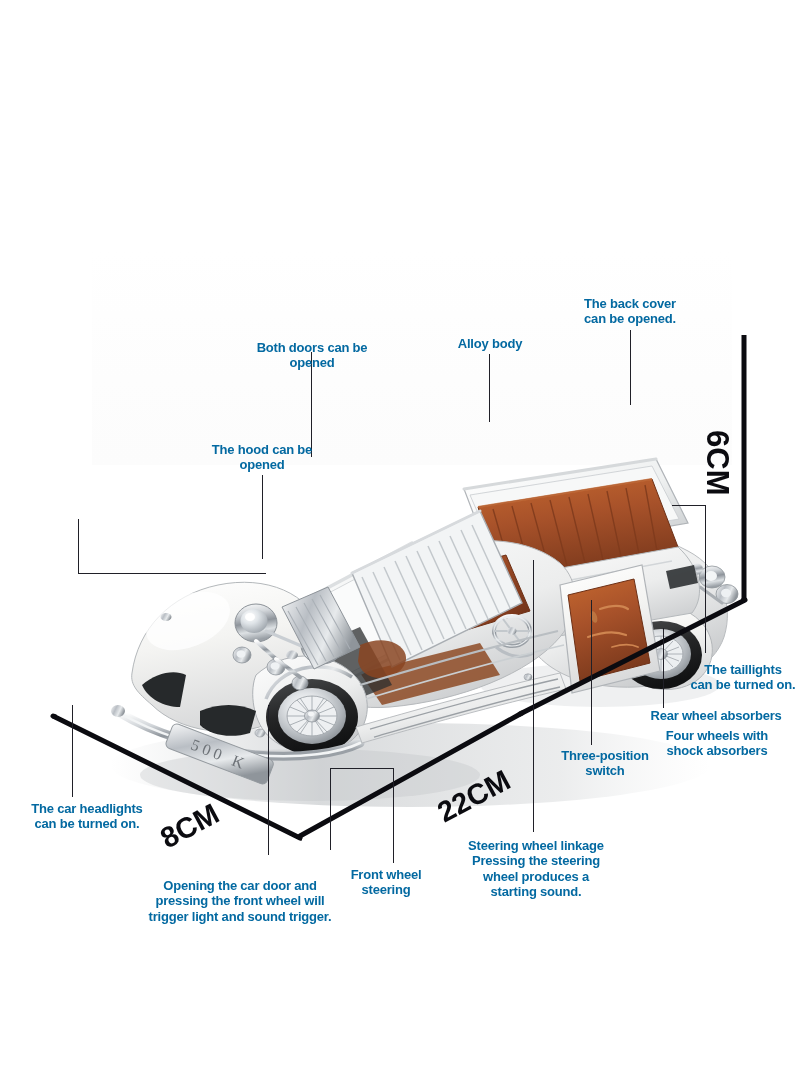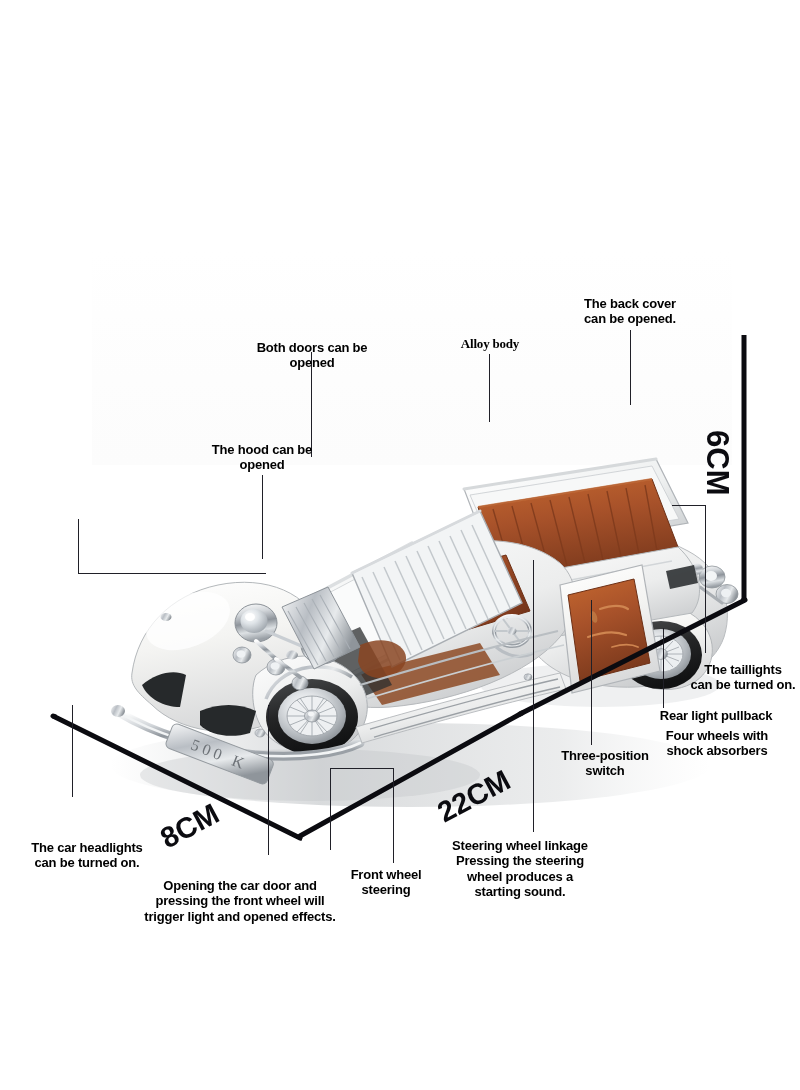--- a/index.html
+++ b/index.html
@@ -16,21 +16,21 @@
   
   .faint-panel{
     position:absolute;left:92px;top:250px;width:640px;height:215px;
     background:linear-gradient(180deg,#ffffff 0%,#fdfdfd 60%,#fcfcfc 100%);
     pointer-events:none;
   }
 
   
   .callout{
     position:absolute;
-    color:#000000;
+    color:#0369a1;
     font-weight:700;
     font-size:13px;
     line-height:1.18;
     letter-spacing:-0.2px;
     white-space:pre-line;
   }
   .ta-c{text-align:center;}
 
   
   .lead{position:absolute;background:#202028;}
@@ -391,45 +391,45 @@
 
   <div class="lead lead-h" style="left:672px;top:505px;width:34px;"></div>
   <div class="lead lead-v" style="left:705px;top:505px;height:148px;"></div>
 
   <div class="callout ta-c" style="left:238px;top:340px;width:148px;">Both doors can be
 opened</div>
 
   <div class="callout ta-c" style="left:560px;top:296px;width:140px;">The back cover
 can be opened.</div>
 
-  <div class="callout ta-c" style="left:440px;top:336px;width:100px;font-family:Liberation Serif, serif;">Alloy body</div>
+  <div class="callout ta-c" style="left:440px;top:336px;width:100px;">Alloy body</div>
 
   <div class="callout ta-c" style="left:186px;top:442px;width:152px;">The hood can be
 opened</div>
 
 
   <div class="callout ta-c" style="left:686px;top:662px;width:114px;">The taillights
 can be turned on.</div>
 
-  <div class="callout ta-c" style="left:636px;top:708px;width:160px;">Rear light pullback</div>
+  <div class="callout ta-c" style="left:636px;top:708px;width:160px;">Rear wheel absorbers</div>
 
   <div class="callout ta-c" style="left:642px;top:728px;width:150px;">Four wheels with
 shock absorbers</div>
 
   <div class="callout ta-c" style="left:546px;top:748px;width:118px;">Three-position
 switch</div>
 
-  <div class="callout ta-c" style="left:14px;top:801px;width:146px;margin-top:39px;">The car headlights
+  <div class="callout ta-c" style="left:14px;top:801px;width:146px;">The car headlights
 can be turned on.</div>
 
   <div class="callout ta-c" style="left:132px;top:878px;width:216px;">Opening the car door and
 pressing the front wheel will
-trigger light and opened effects.</div>
+trigger light and sound trigger.</div>
 
   <div class="callout ta-c" style="left:338px;top:867px;width:96px;">Front wheel
 steering</div>
 
-  <div class="callout ta-c" style="left:432px;top:838px;width:176px;">Steering wheel linkage
+  <div class="callout ta-c" style="left:448px;top:838px;width:176px;">Steering wheel linkage
 Pressing the steering
 wheel produces a
 starting sound.</div>
 
 </div>
 
 </body></html>

